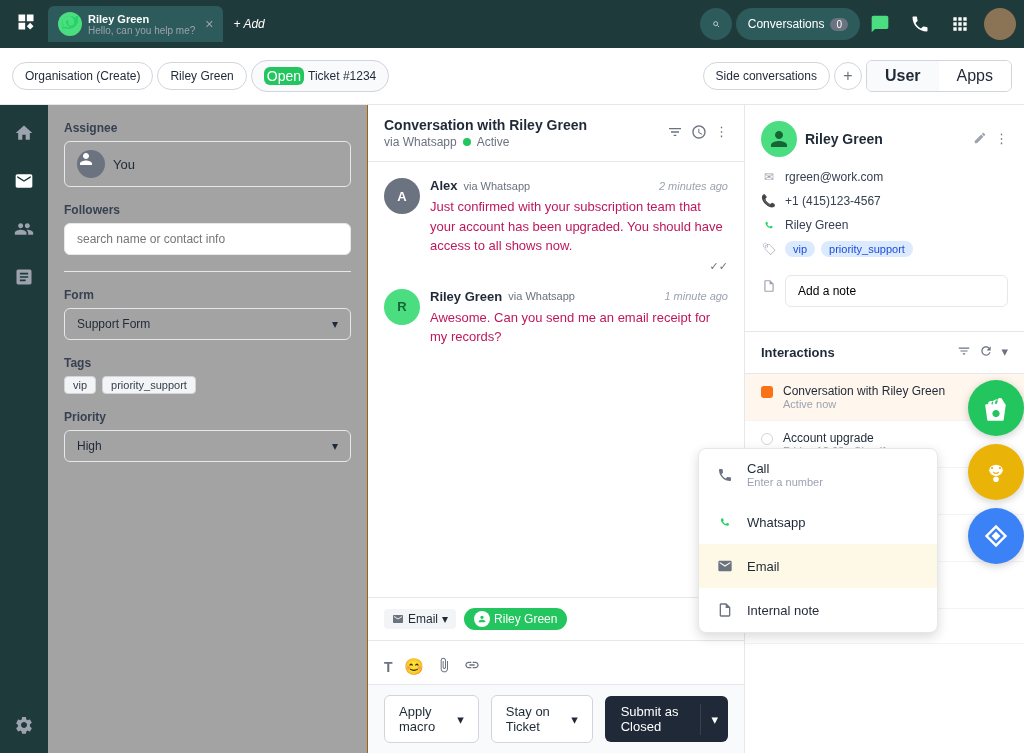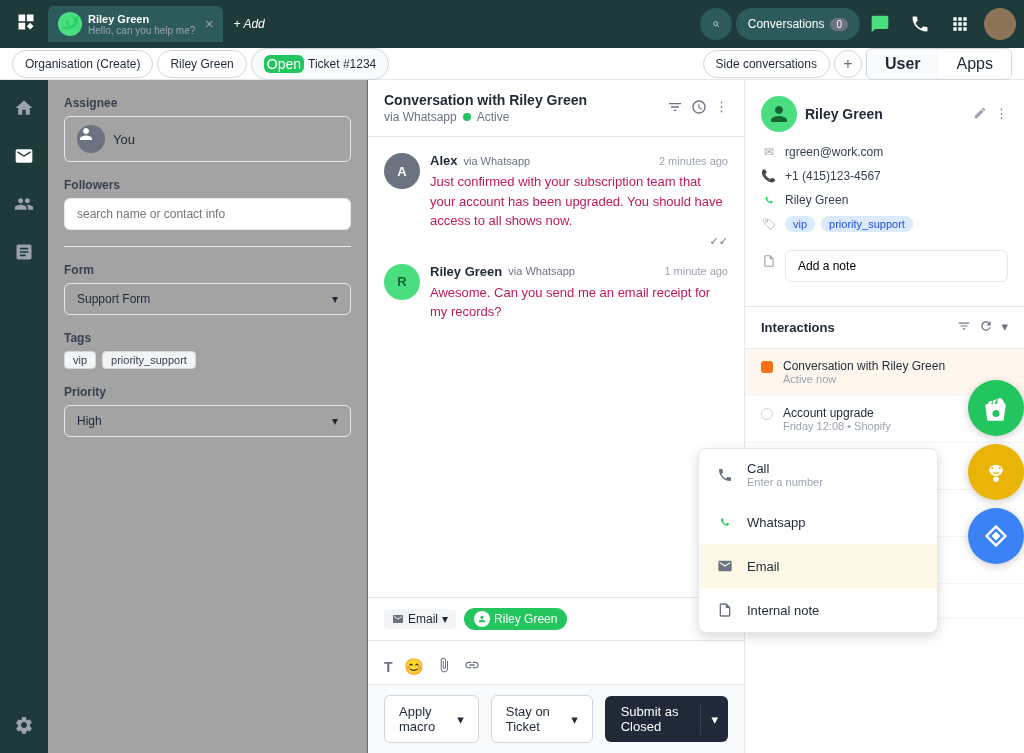--- a/index.html
+++ b/index.html
@@ -14,21 +14,21 @@
     .tab-add { color: white; background: transparent; border: none; font-size: 18px; cursor: pointer; padding: 0 6px; font-style: italic; }
     .top-bar-spacer { flex: 1; }
     .top-bar-search { background: #2d5a5a; border: none; border-radius: 20px; padding: 6px 12px; color: white; font-size: 12px; width: 32px; height: 32px; display: flex; align-items: center; justify-content: center; cursor: pointer; }
     .conversations-btn { background: #2d5a5a; border-radius: 20px; padding: 4px 12px; color: white; font-size: 12px; display: flex; align-items: center; gap: 6px; height: 32px; }
     .conv-badge { background: #6b7280; border-radius: 10px; padding: 1px 6px; font-size: 10px; }
     .top-bar-icons { display: flex; align-items: center; gap: 8px; color: white; }
     .icon-btn { width: 32px; height: 32px; display: flex; align-items: center; justify-content: center; cursor: pointer; }
     .avatar-circle { width: 32px; height: 32px; border-radius: 50%; background: #6b7280; overflow: hidden; }
 
     
-    .tab-bar { background: white; display: flex; align-items: center; height: 32px; padding: 0 12px; gap: 4px; border-bottom: 1px solid #e5e7eb; flex-shrink: 0; }
+    .tab-bar { background: white; display: flex; align-items: center; height: 57px; padding: 0 12px; gap: 4px; border-bottom: 1px solid #e5e7eb; flex-shrink: 0; }
     .tab-pill { padding: 6px 12px; border-radius: 20px; border: 1px solid #d1d5db; font-size: 12px; cursor: pointer; display: flex; align-items: center; gap: 4px; }
     .tab-pill.active { background: #f9fafb; }
     .open-badge { background: #22c55e; color: white; font-size: 14px; padding: 1px 3px; border-radius: 6px; }
     .tab-bar-spacer { flex: 1; }
     .side-conv-btn { padding: 6px 12px; border-radius: 20px; border: 1px solid #d1d5db; font-size: 12px; cursor: pointer; display: flex; align-items: center; gap: 6px; }
     .user-apps-tabs { display: flex; border: 1px solid #d1d5db; border-radius: 6px; overflow: hidden; }
     .ua-tab { padding: 6px 18px; font-size: 16px; cursor: pointer; background: white; }
     .ua-tab.active { background: #f9fafb; font-weight: 600; }
     .plus-btn { width: 28px; height: 28px; border: 1px solid #d1d5db; border-radius: 50%; display: flex; align-items: center; justify-content: center; cursor: pointer; font-size: 16px; color: #6b7280; }
 
@@ -61,21 +61,21 @@
     .conv-sub { font-size: 12px; color: #6b7280; display: flex; align-items: center; gap: 6px; margin-top: 2px; }
     .active-dot { width: 8px; height: 8px; border-radius: 50%; background: #22c55e; display: inline-block; }
     .conv-header-icons { display: flex; gap: 8px; color: #6b7280; }
     .messages-area { flex: 1; padding: 16px; overflow-y: auto; display: flex; flex-direction: column; gap: 16px; }
     .message { display: flex; gap: 10px; }
     .msg-avatar { width: 36px; height: 36px; border-radius: 50%; background: #6b7280; flex-shrink: 0; overflow: hidden; display: flex; align-items: center; justify-content: center; font-size: 13px; color: white; font-weight: 600; }
     .msg-content { flex: 1; }
     .msg-header { display: flex; align-items: center; gap: 6px; margin-bottom: 4px; }
     .msg-name { font-weight: 700; font-size: 13px; }
     .msg-via { font-size: 11px; color: #6b7280; }
-    .msg-time { font-size: 11px; color: #9ca3af; margin-left: auto; }
+    .msg-time { font-size: 11px; color: #9ca3af; margin-left: auto; font-style: italic; }
     .msg-body { font-size: 13px; color: #be185d; line-height: 1.5; }
     .msg-ticks { color: #6b7280; font-size: 11px; text-align: right; margin-top: 4px; }
 
     
     .dropdown-menu { position: absolute; left: 330px; bottom: 120px; background: white; border: 1px solid #e5e7eb; border-radius: 8px; box-shadow: 0 4px 12px rgba(0,0,0,0.15); width: 240px; z-index: 100; overflow: hidden; }
     .menu-item { display: flex; align-items: center; gap: 12px; padding: 12px 16px; cursor: pointer; font-size: 13px; }
     .menu-item.highlighted { background: #fef9e7; }
     .menu-icon { width: 20px; height: 20px; display: flex; align-items: center; justify-content: center; color: #6b7280; }
     .menu-sub { font-size: 11px; color: #9ca3af; }
 

